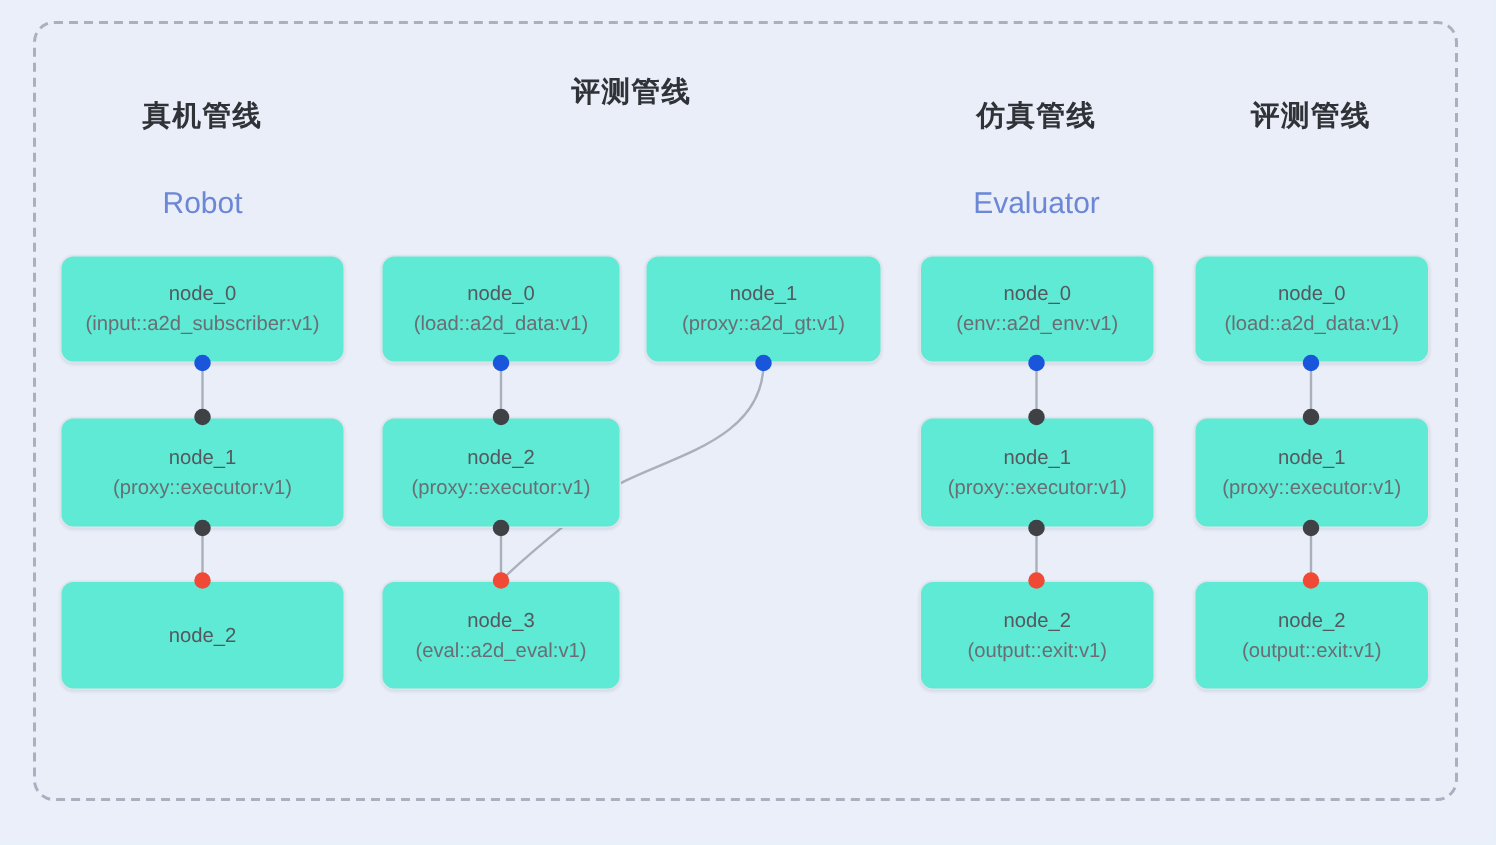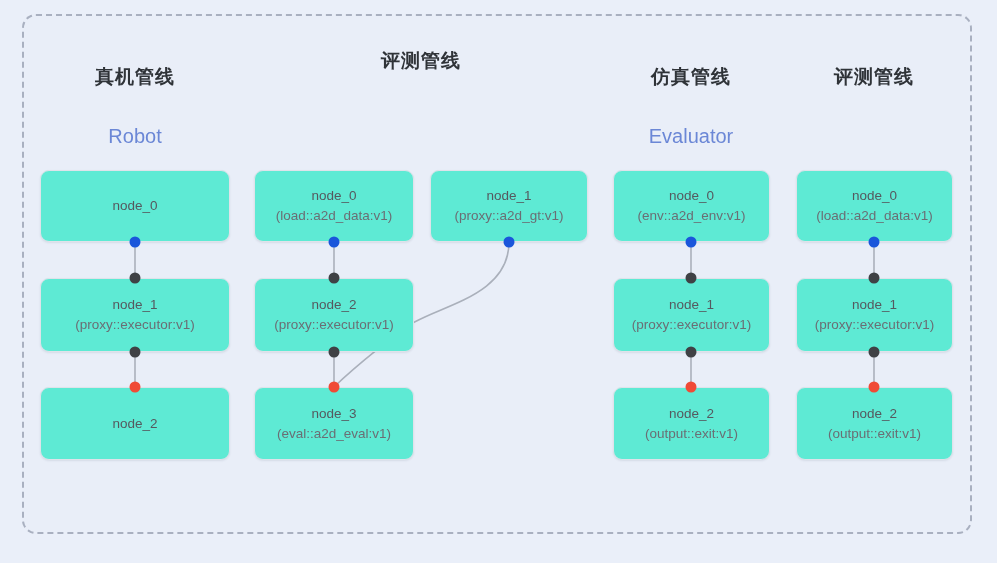--- a/index.html
+++ b/index.html
@@ -76,20 +76,21 @@
 
     <line x1="874" y1="242" x2="874" y2="278"></line>
     <line x1="874" y1="352" x2="874" y2="387"></line>
   </svg>
 
   <div class="col-title" style="left:55px;top:64px;width:160px;">真机管线</div>
   <div class="col-sub" style="left:55px;top:125px;width:160px;">Robot</div>
 
   <div class="node" style="left:40px;top:170px;width:190px;height:72px;">
     <div class="n-title">node_0</div>
+    <div class="n-type">(input::a2d_subscriber:v1)</div>
   </div>
   <div class="node" style="left:40px;top:278px;width:190px;height:74px;">
     <div class="n-title">node_1</div>
     <div class="n-type">(proxy::executor:v1)</div>
   </div>
   <div class="node" style="left:40px;top:387px;width:190px;height:73px;">
     <div class="n-title">node_2</div>
   </div>
   <div class="port port-out" style="left:135px;top:242px;"></div>
   <div class="port port-in" style="left:135px;top:278px;"></div>

